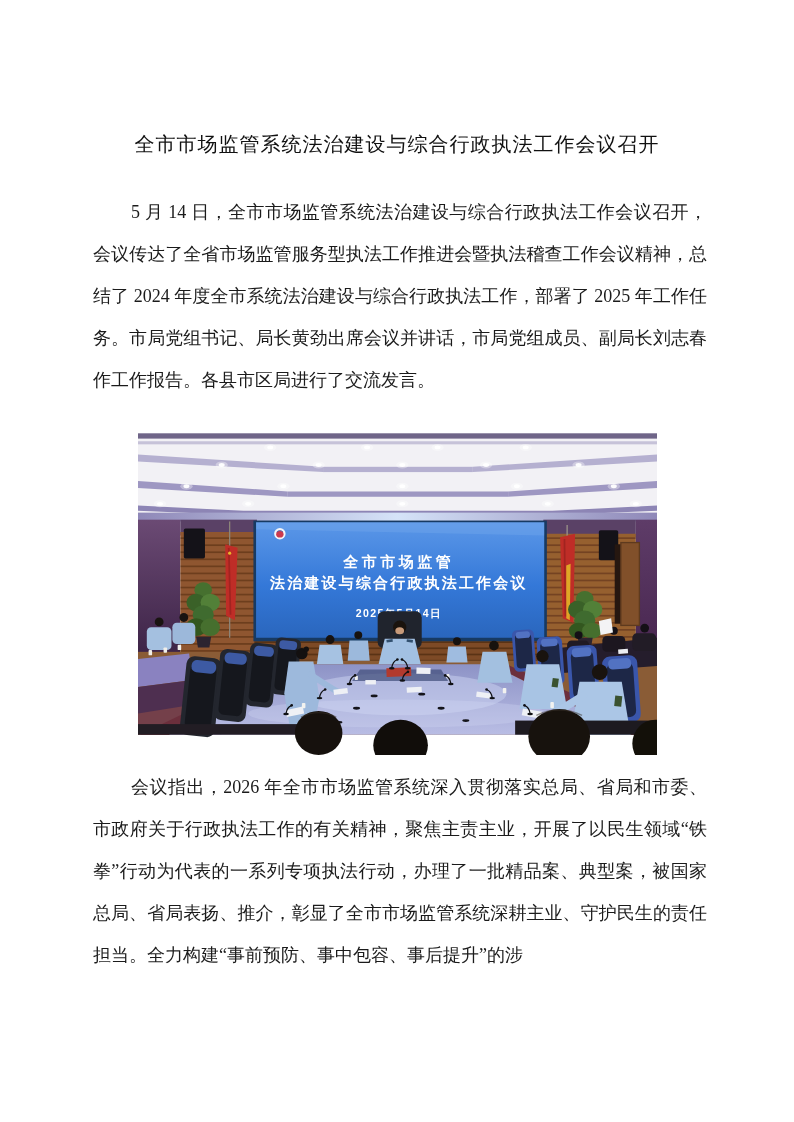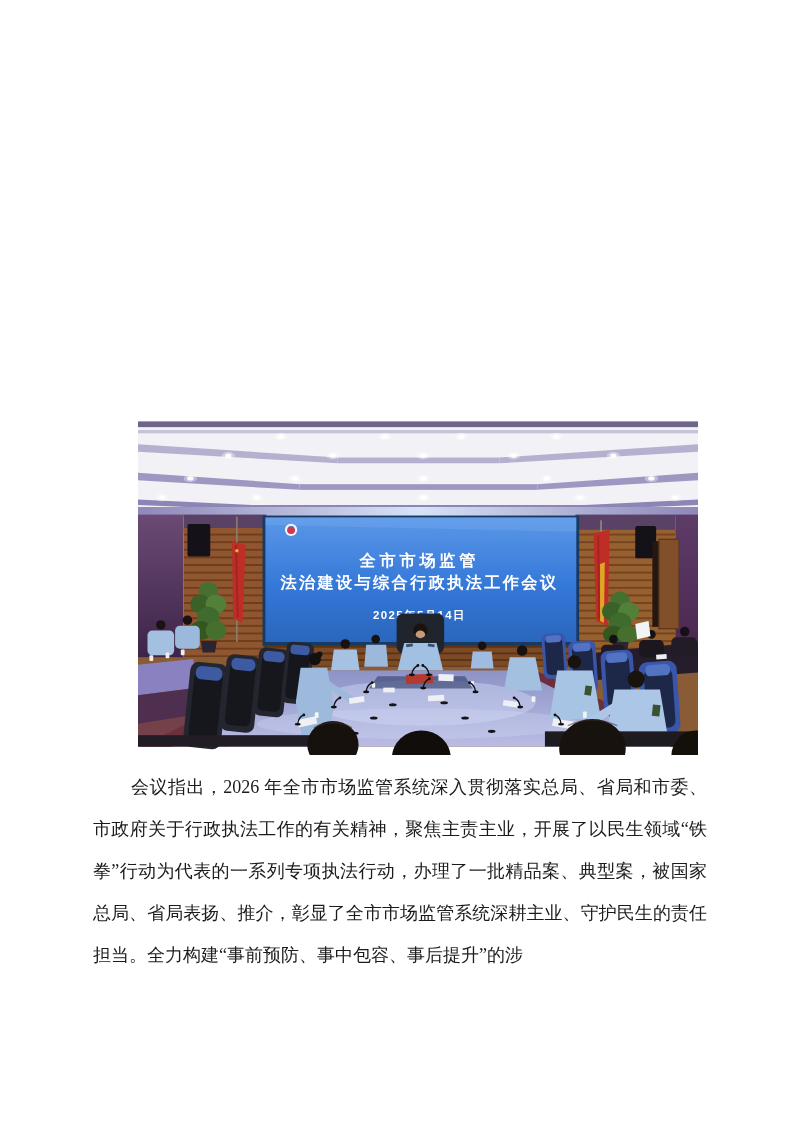--- a/index.html
+++ b/index.html
@@ -14,31 +14,33 @@
     color:#111;
   }
   .para {
     position:absolute; left:93px; width:614px; margin:0;
     font-size:18px; line-height:42px; text-align:justify; text-indent:38px;
     color:#1b1b1b;
   }
   #para1 { top:191px; }
   #para2 { top:766px; }
   .photo {
-    position:absolute; left:138px; top:413px; width:560px; height:342px; margin:0;
+    position:absolute; left:138px; top:413px; width:519px; height:342px; margin:0;
   }
   .photo svg { display:block; width:100%; height:100%; }
   .scr-txt { font-family:"Liberation Sans","DejaVu Sans",sans-serif; font-weight:bold; fill:#ffffff; }
 </style>
 </head>
 <body>
 
 <div class="page">
 
-
+  <h1 class="doc-title">全市市场监管系统法治建设与综合行政执法工作会议召开</h1>
+
+  <p class="para" id="para1">5 月 14 日，全市市场监管系统法治建设与综合行政执法工作会议召开，会议传达了全省市场监管服务型执法工作推进会暨执法稽查工作会议精神，总结了 2024 年度全市系统法治建设与综合行政执法工作，部署了 2025 年工作任务。市局党组书记、局长黄劲出席会议并讲话，市局党组成员、副局长刘志春作工作报告。各县市区局进行了交流发言。</p>
 
   <figure class="photo">
     <svg viewBox="0 0 589 342">
       <defs>
         <linearGradient id="screenG" x1="0" y1="0" x2="0" y2="1">
           <stop offset="0" stop-color="#5b97e8"></stop>
             <stop offset="0.55" stop-color="#3478d8"></stop>
             <stop offset="1" stop-color="#2a66bd"></stop>
         </linearGradient>
         <linearGradient id="coveG" x1="0" y1="0" x2="1" y2="0">

